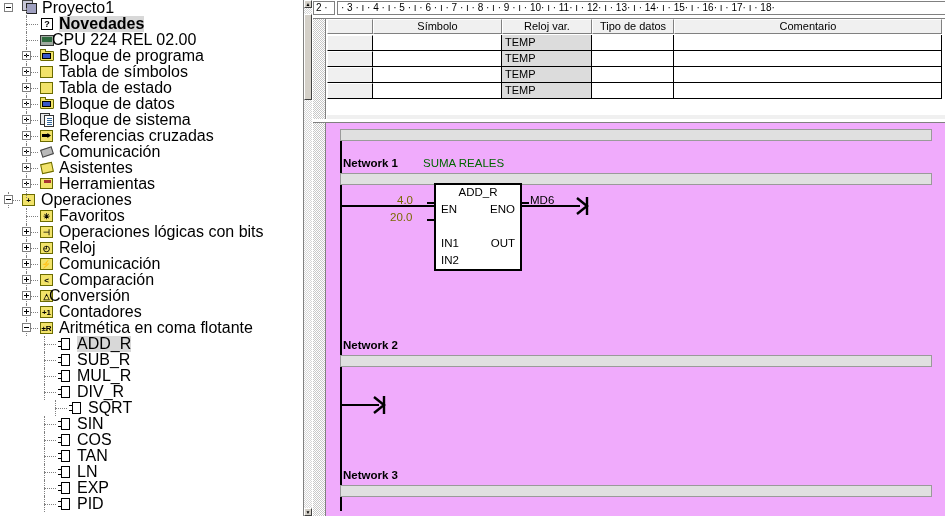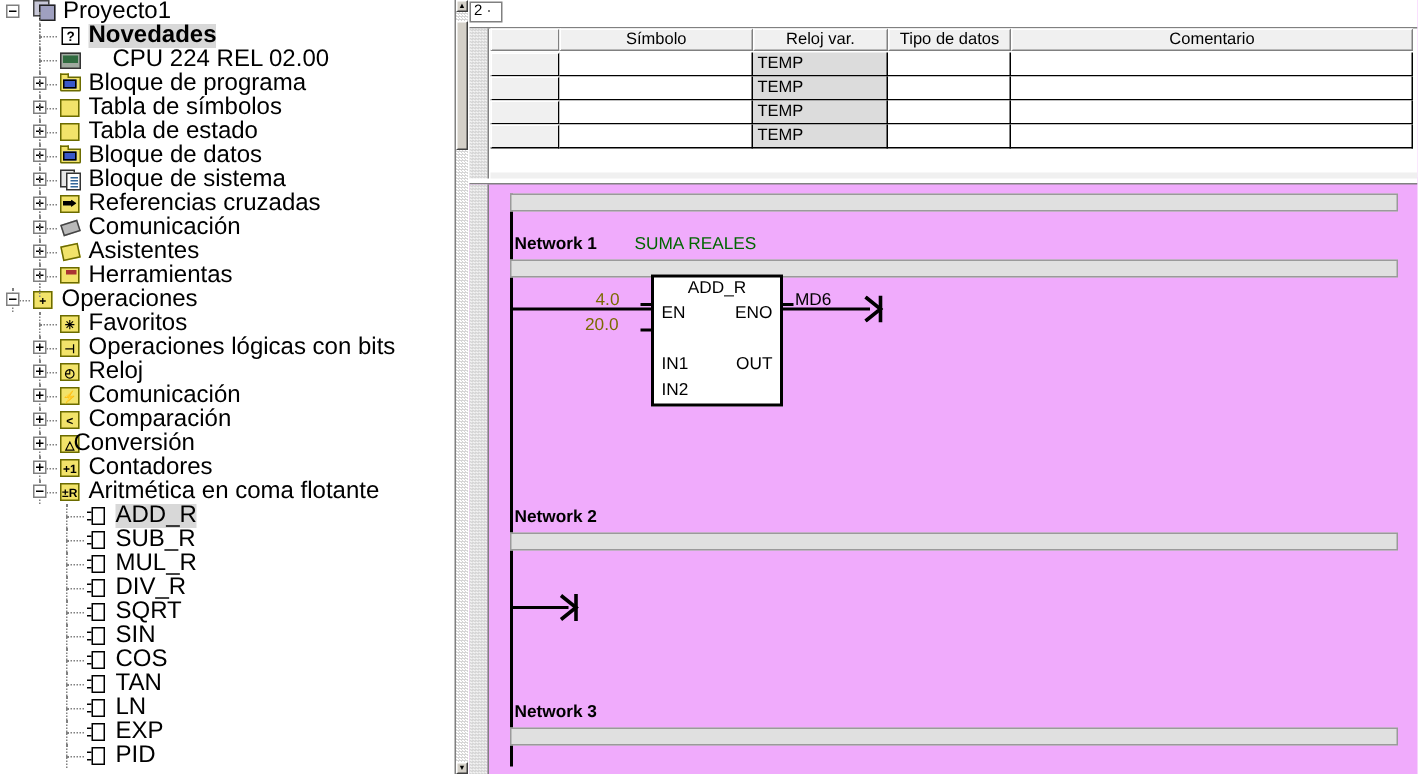--- a/index.html
+++ b/index.html
@@ -162,21 +162,21 @@
             <span class="b">?</span>
           </span>
           <span class="lbl bold sel" style="left:59px">Novedades</span>
         </div>
         <div class="tnode" style="position: absolute; left: 0px; top: 32px; width: 300px;">
           <div class="dotline" style="left:26px;top:0;height:16px;"></div>
           <div class="dotH" style="left:26px;top:8px;width:12px;"></div>
           <span class="ico cpu" style="left:40px">
             <span class="b"></span>
           </span>
-          <span class="lbl" style="left:75px">CPU 224 REL 02.00</span>
+          <span class="lbl" style="left:52px">CPU 224 REL 02.00</span>
         </div>
         <div class="tnode" style="position: absolute; left: 0px; top: 48px; width: 300px;">
           <div class="dotline" style="left:26px;top:0;height:16px;"></div>
           <div class="dotH" style="left:26px;top:8px;width:12px;"></div>
           <div class="exp plus" style="left:22px"></div>
           <span class="ico blue" style="left:40px">
             <span class="fld"></span>
             <span class="inner"></span>
           </span>
           <span class="lbl" style="left:59px">Bloque de programa</span>
@@ -370,21 +370,21 @@
         <div class="tnode" style="position: absolute; left: 0px; top: 384px; width: 300px;">
           <div class="dotline" style="left:44px;top:0;height:16px;"></div>
           <div class="dotH" style="left:44px;top:8px;width:12px;"></div>
           <span class="ico leaf" style="left:58px">
             <span class="stub"></span>
             <span class="stub2"></span>
             <span class="box"></span>
           </span>
           <span class="lbl" style="left:77px">DIV_R</span>
         </div>
-        <div class="tnode" style="position: absolute; left: 0px; top: 400px; width: 300px;">
+        <div class="tnode" style="position: absolute; left: 11px; top: 400px; width: 300px;">
           <div class="dotline" style="left:44px;top:0;height:16px;"></div>
           <div class="dotH" style="left:44px;top:8px;width:12px;"></div>
           <span class="ico leaf" style="left:58px">
             <span class="stub"></span>
             <span class="stub2"></span>
             <span class="box"></span>
           </span>
           <span class="lbl" style="left:77px">SQRT</span>
         </div>
         <div class="tnode" style="position: absolute; left: 0px; top: 416px; width: 300px;">
@@ -454,20 +454,21 @@
   <div id="tree-scroll">
     <div class="sbbtn" style="top:0;">▲</div>
     <div id="tree-thumb"></div>
     <div class="sbbtn" style="bottom:0;">▼</div>
   </div>
 
   <div id="right">
 
     <div id="ruler-row">
       <div id="ruler-corner">2 ·</div>
+      <div id="ruler">· 3 · ı · 4 · ı · 5 · ı · 6 · ı · 7 · ı · 8 · ı · 9 · ı · 10· ı · 11· ı · 12· ı · 13· ı · 14· ı · 15· ı · 16· ı · 17· ı · 18·</div>
     </div>
 
     <div id="vartable-pane">
       <div id="vt-gutter"></div>
       <div id="vt-table">
         <div class="vt-row">
           <div class="vt-h w-rh"></div>
           <div class="vt-h w-sym">Símbolo</div>
           <div class="vt-h w-tv">Reloj var.</div>
           <div class="vt-h w-td">Tipo de datos</div>

